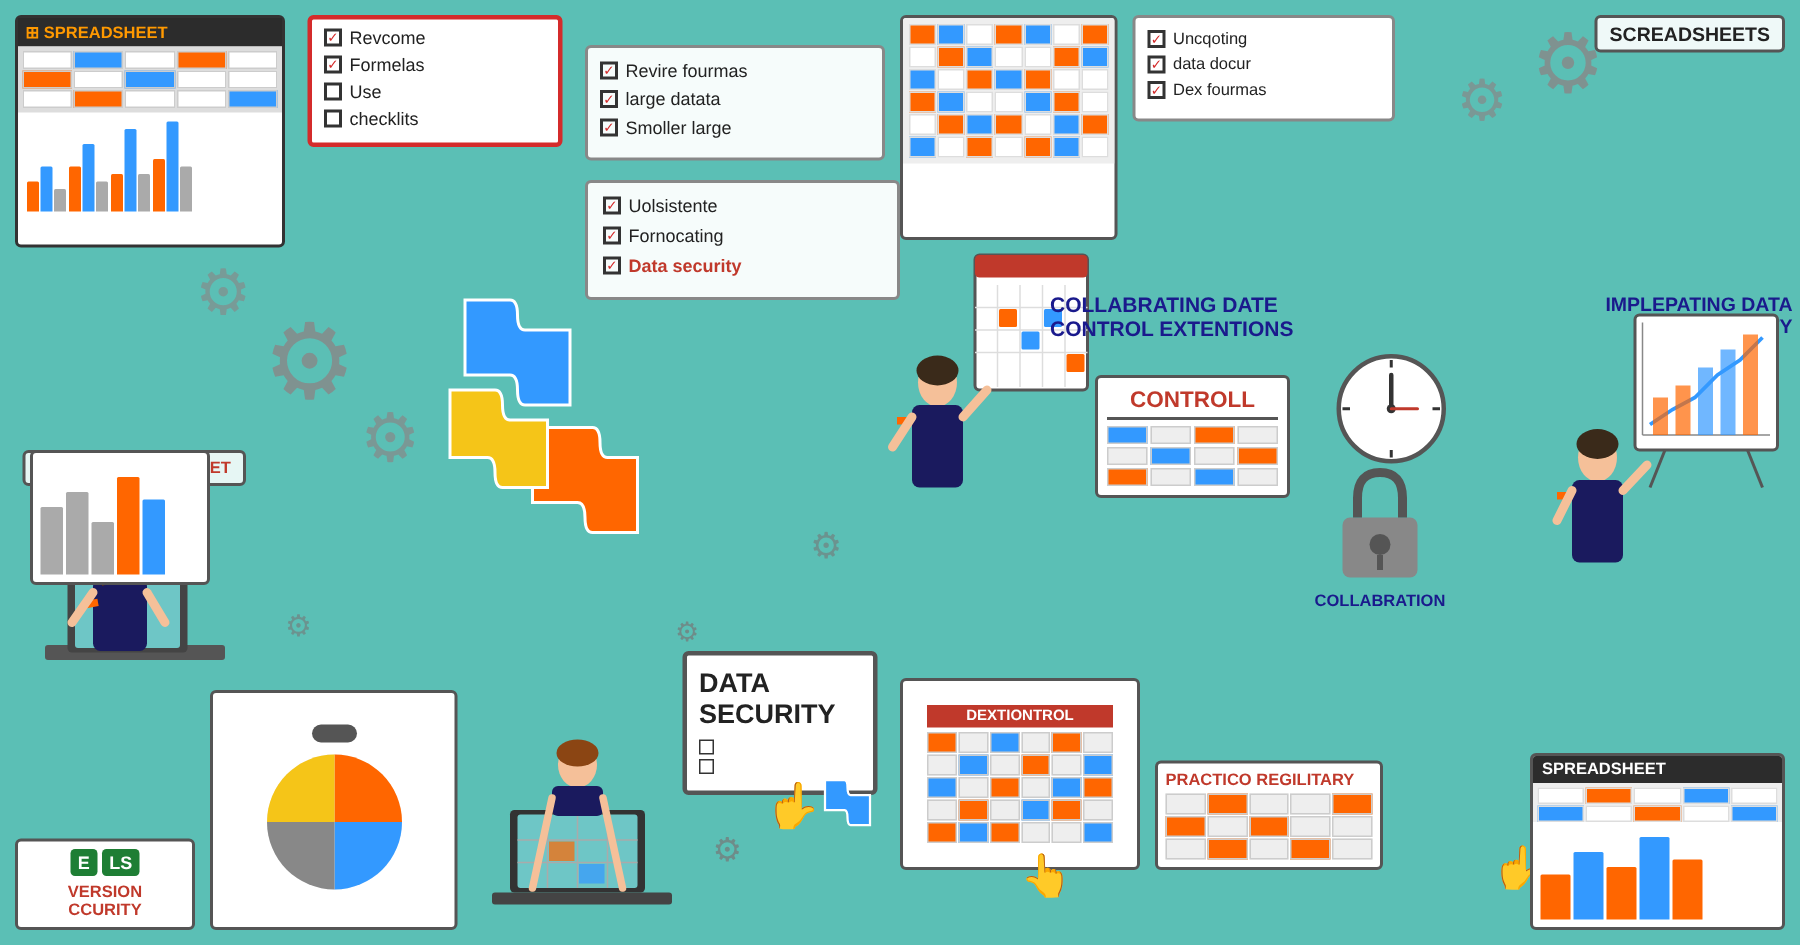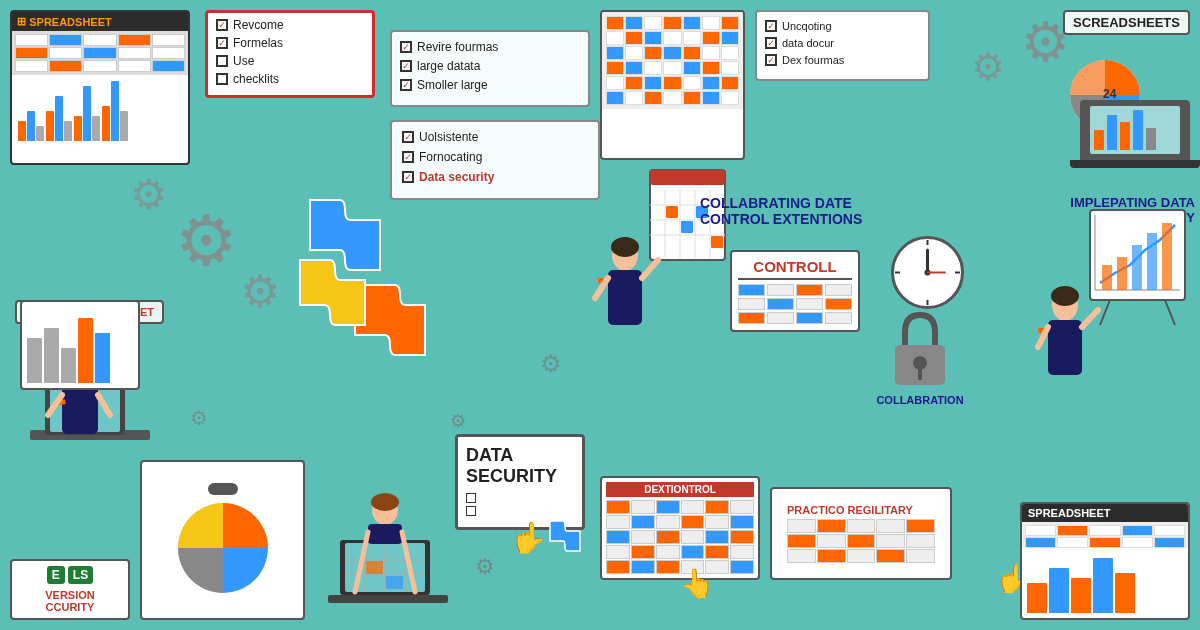--- a/index.html
+++ b/index.html
@@ -324,21 +324,21 @@
 
     
     .dext-grid {
       position: absolute;
       bottom: 50px;
       left: 600px;
       width: 160px;
       background: white;
       border: 2px solid #555;
       border-radius: 4px;
-      padding: 4px;
+      padding: 16px;
     }
     .dext-grid .dg-title {
       background: #c0392b;
       color: white;
       font-size: 10px;
       font-weight: bold;
       text-align: center;
       padding: 2px;
       margin-bottom: 3px;
     }
@@ -353,25 +353,25 @@
       border: 1px solid #ccc;
     }
     .dg-cell.orange { background: #f60; }
     .dg-cell.blue { background: #3399ff; }
 
     
     .practico-box {
       position: absolute;
       bottom: 50px;
       left: 770px;
-      width: 182px;
+      width: 152px;
       background: white;
       border: 2px solid #555;
       border-radius: 4px;
-      padding: 15px;
+      padding: 5px;
     }
     .practico-box .pb-title {
       font-size: 11px;
       font-weight: bold;
       color: #c0392b;
     }
     .practico-grid {
       display: grid;
       grid-template-columns: repeat(5, 1fr);
       gap: 1px;
@@ -564,44 +564,20 @@
       <div class="checkbox checked">✓</div>
       <span>Dex fourmas</span>
     </div>
   </div>
 
   <div style="position:absolute;top:10px;right:130px;font-size:55px;color:#888;opacity:0.8;">⚙</div>
   <div style="position:absolute;top:45px;right:195px;font-size:38px;color:#888;opacity:0.7;">⚙</div>
 
   <div class="tr-label">SCREADSHEETS</div>
 
-  <div style="position:absolute;top:55px;right:10px;width:125px;height:120px;">
-    <svg width="80" height="80" viewBox="0 0 80 80">
-      <circle cx="40" cy="40" r="35" fill="#eee"></circle>
-      <path d="M40,40 L40,5 A35,35 0 0,1 75,40 Z" fill="#f60"></path>
-      <path d="M40,40 L75,40 A35,35 0 0,1 40,75 Z" fill="#3399ff"></path>
-      <path d="M40,40 L40,75 A35,35 0 0,1 5,40 Z" fill="#888"></path>
-      <path d="M40,40 L5,40 A35,35 0 0,1 40,5 Z" fill="#f60" opacity="0.6"></path>
-      <text x="38" y="43" font-size="12" font-weight="bold" fill="#333">24</text>
-    </svg>
-    
-    <div style="background:#555;width:110px;height:60px;border-radius:4px 4px 0 0;position:absolute;bottom:15px;right:0;display:flex;align-items:center;justify-content:center;">
-      <div style="background:#a0d8d8;width:90px;height:48px;border-radius:2px;overflow:hidden;">
-
-        <div style="display:flex;align-items:flex-end;gap:3px;padding:4px;height:100%;">
-          <div style="background:#f60;width:10px;height:20px;border-radius:1px 1px 0 0;"></div>
-          <div style="background:#3399ff;width:10px;height:35px;border-radius:1px 1px 0 0;"></div>
-          <div style="background:#f60;width:10px;height:28px;border-radius:1px 1px 0 0;"></div>
-          <div style="background:#3399ff;width:10px;height:40px;border-radius:1px 1px 0 0;"></div>
-          <div style="background:#888;width:10px;height:22px;border-radius:1px 1px 0 0;"></div>
-        </div>
-      </div>
-    </div>
-    <div style="background:#333;width:130px;height:8px;border-radius:0 0 4px 4px;position:absolute;bottom:7px;right:-10px;"></div>
-  </div>
 
   <div class="center-large-checklist">
     <div class="cl-item">
       <div class="checkbox checked">✓</div>
       <span>Uolsistente</span>
     </div>
     <div class="cl-item">
       <div class="checkbox checked">✓</div>
       <span>Fornocating</span>
     </div>

